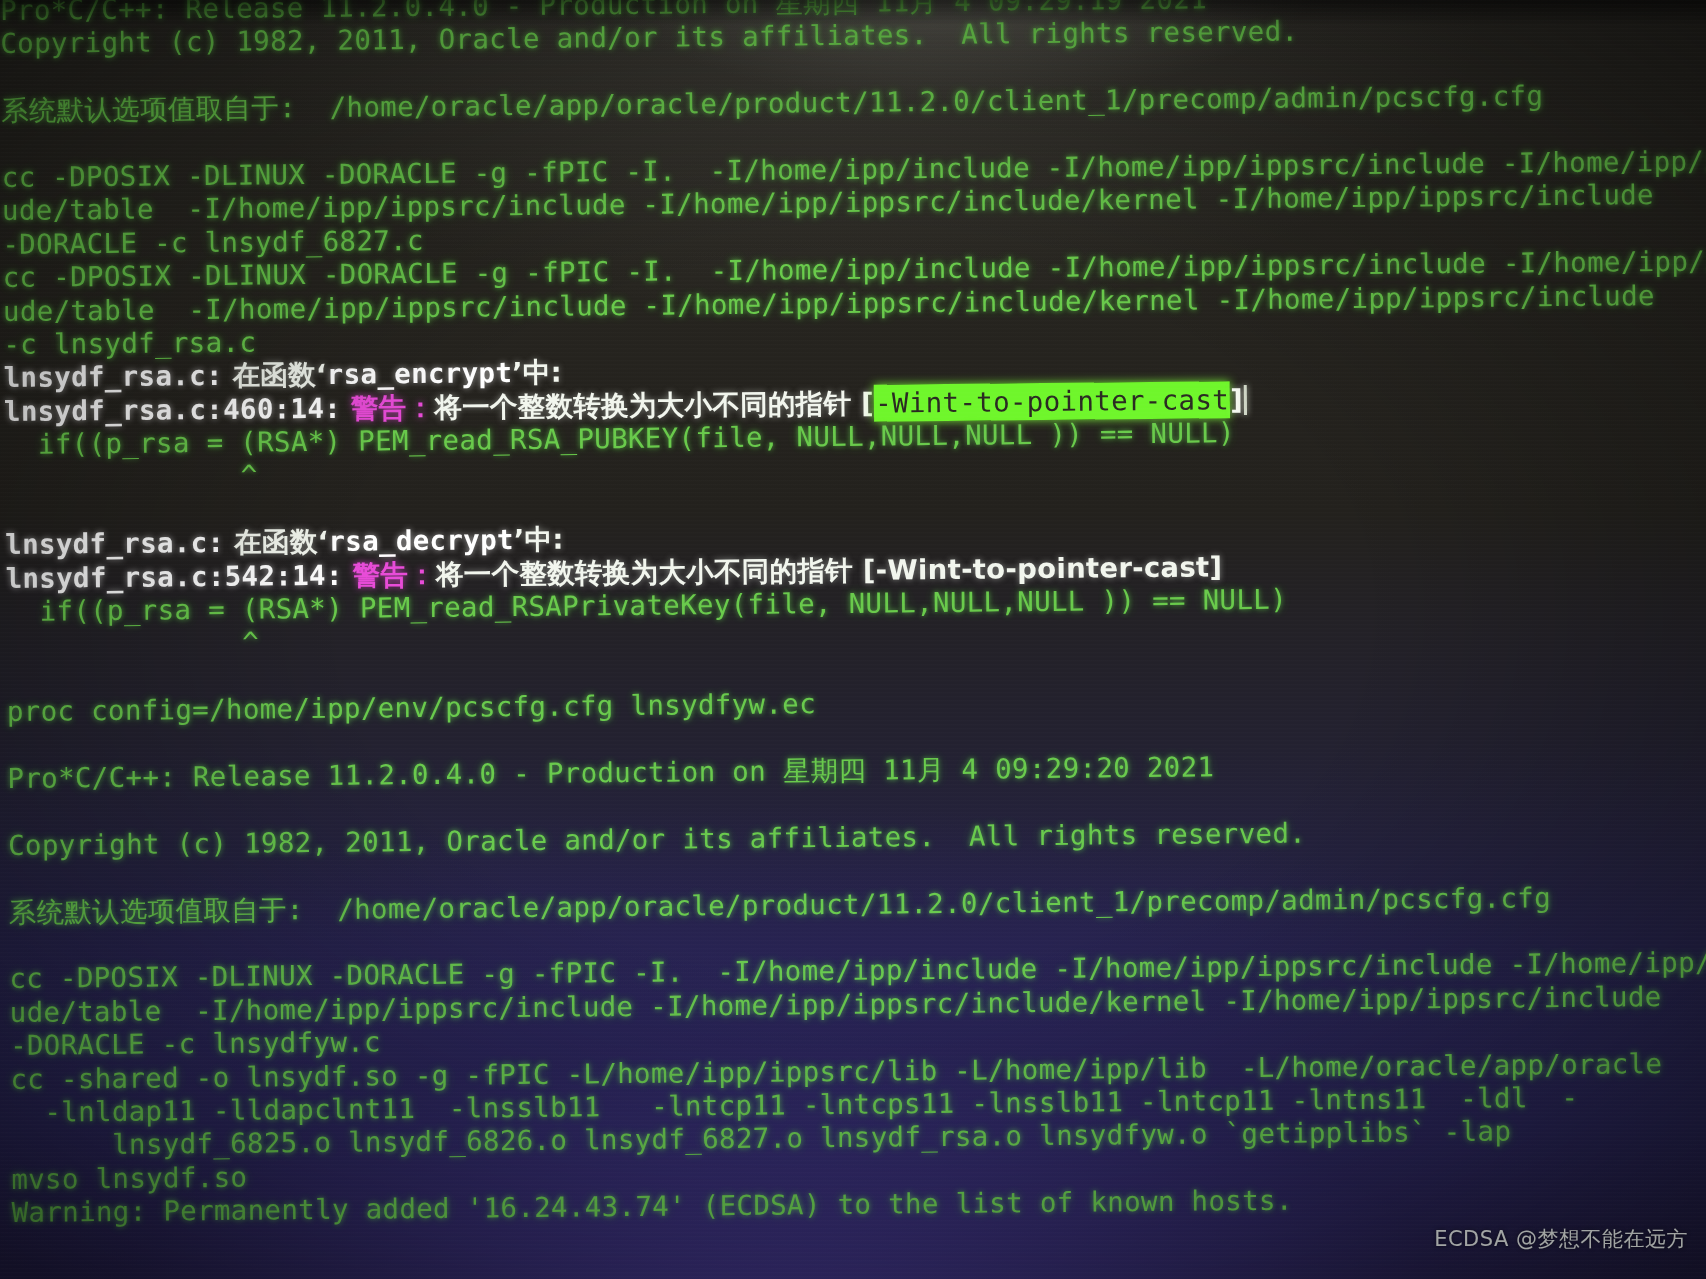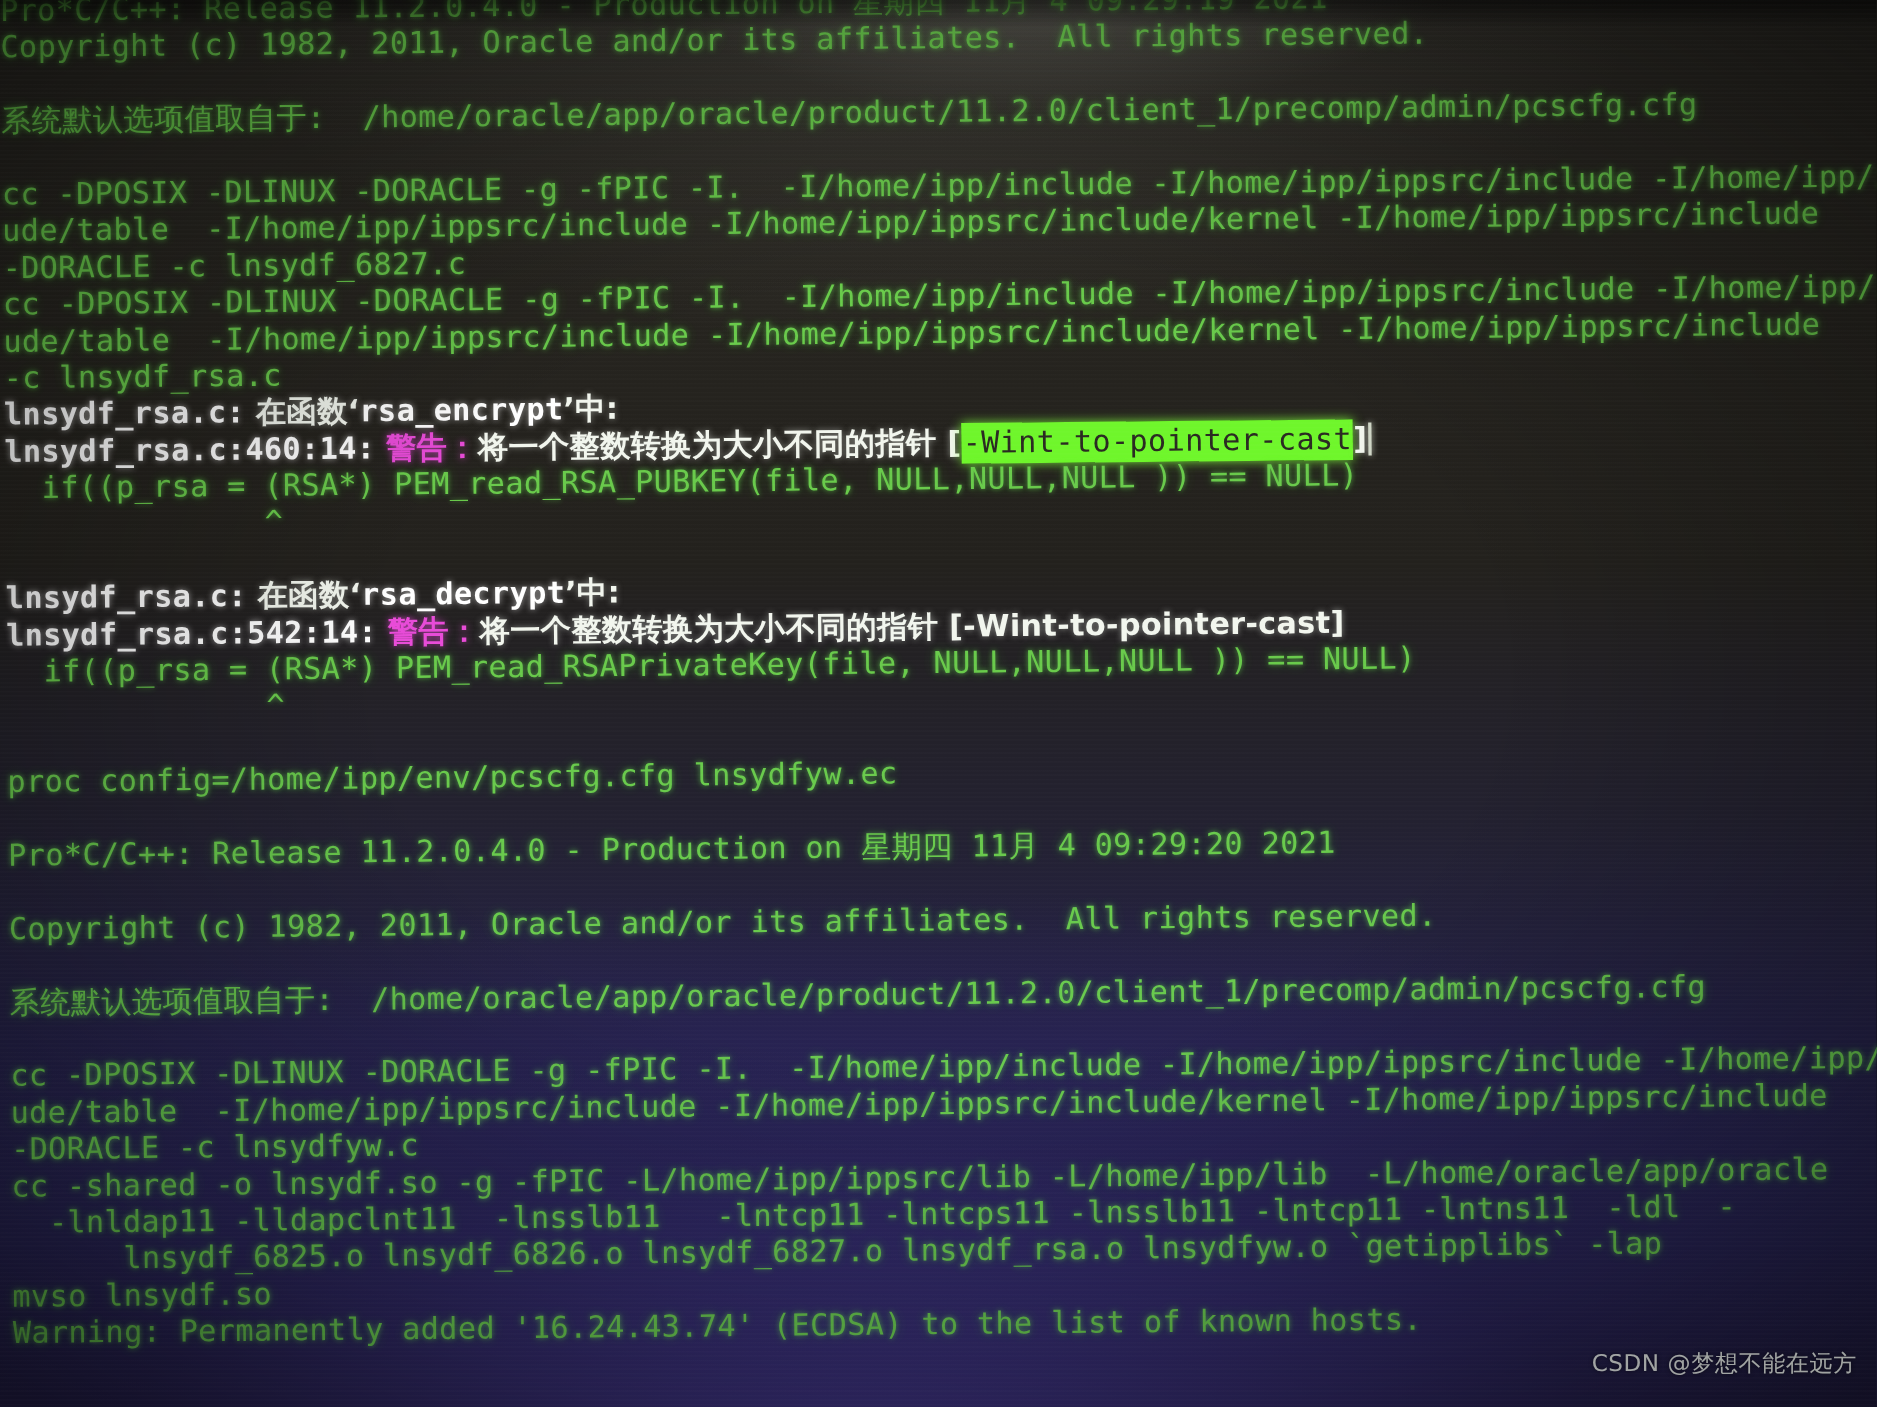--- a/index.html
+++ b/index.html
@@ -107,14 +107,14 @@
         <div class="line"><span class="dim">cc -shared -o lnsydf.so -g -fPIC -L/home/ipp/ippsrc/lib -L/home/ipp/lib  -L/home/oracle/app/oracle</span></div>
         <div class="line"><span class="dim">  -lnldap11 -lldapclnt11  -lnsslb11   -lntcp11 -lntcps11 -lnsslb11 -lntcp11 -lntns11  -ldl  -</span></div>
         <div class="line"><span class="dim">      lnsydf_6825.o lnsydf_6826.o lnsydf_6827.o lnsydf_rsa.o lnsydfyw.o `getipplibs` -lap</span></div>
         <div class="line"><span class="dim">mvso lnsydf.so</span></div>
         <div class="line"><span class="dim">Warning: Permanently added '16.24.43.74' (ECDSA) to the list of known hosts.</span></div>
       </div>
   </div>
   <div class="fade-top"></div>
   <div id="scan"></div>
   <div id="vignette"></div>
-  <div id="watermark">CSDN @梦想不能在远方</div>
+  <div id="watermark">ECDSA @梦想不能在远方</div>
 </div>
 
 </body></html>

